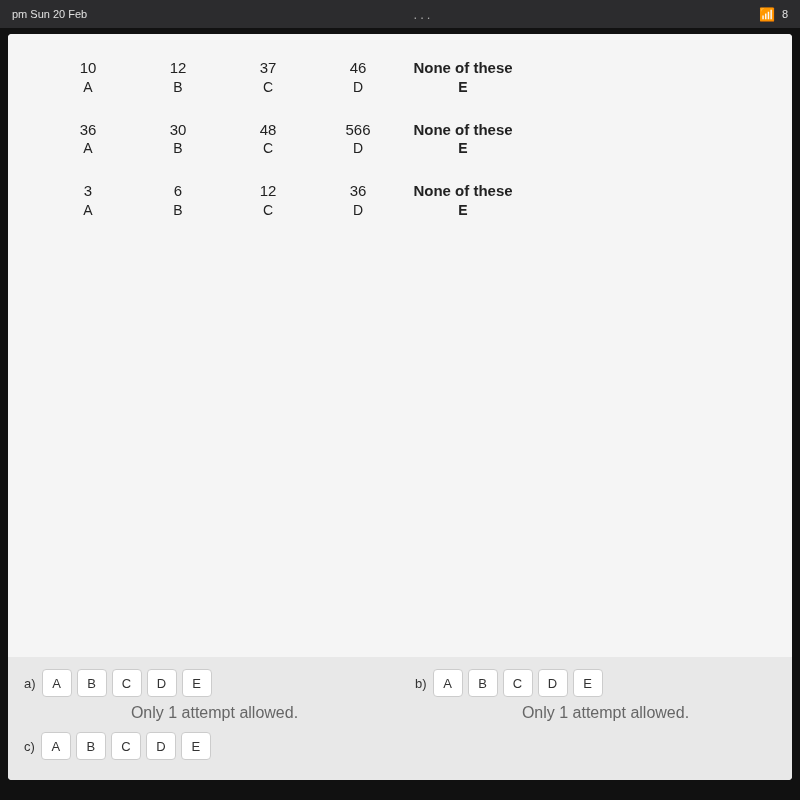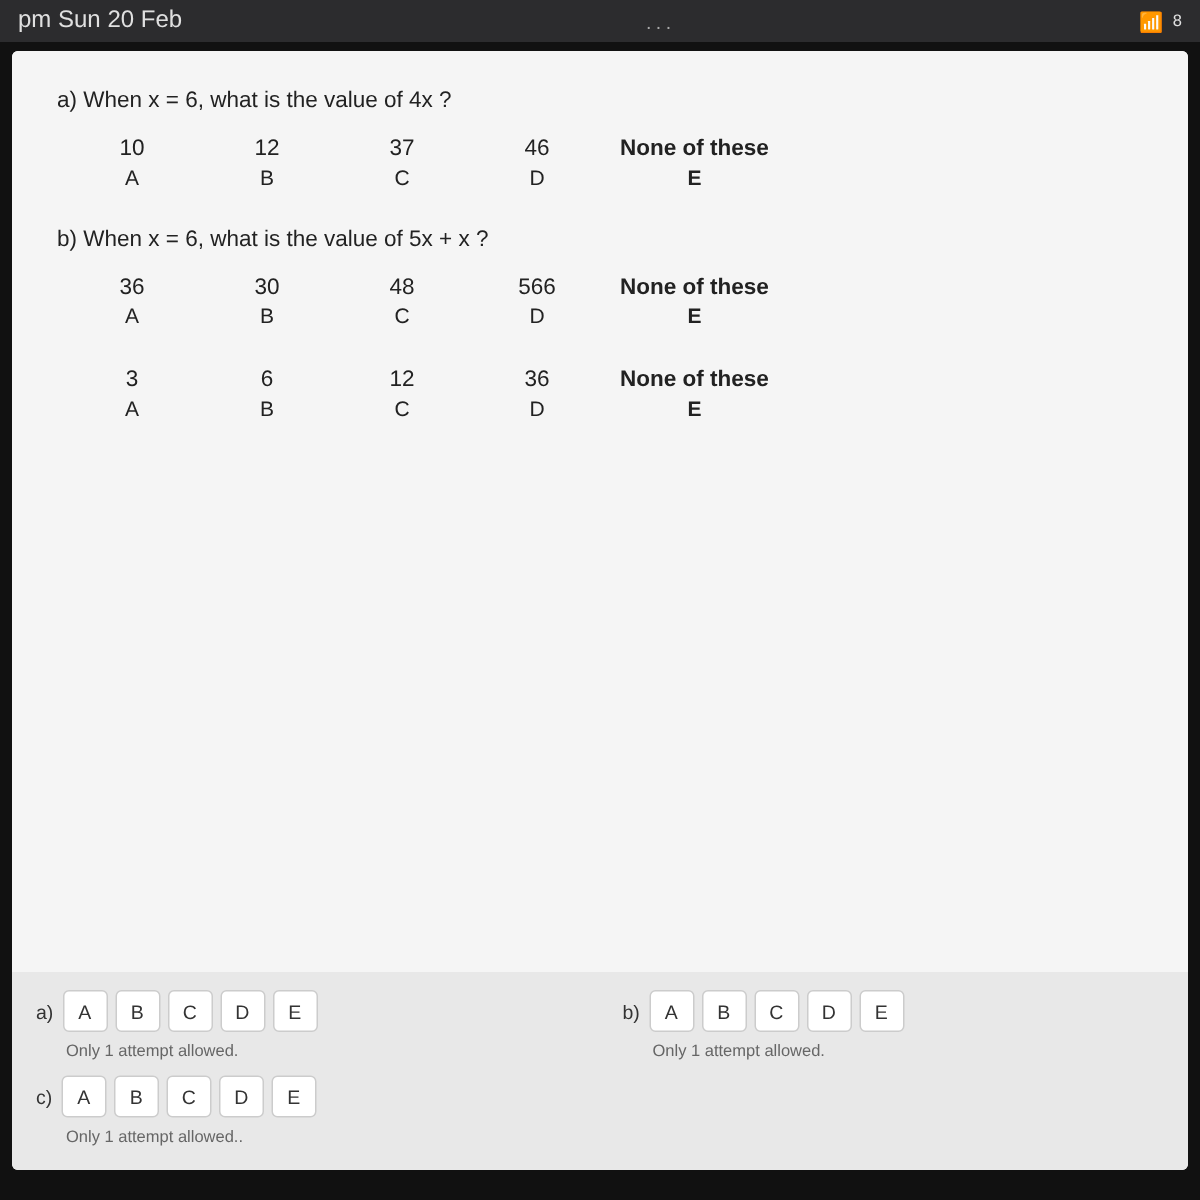--- a/index.html
+++ b/index.html
@@ -18,21 +18,21 @@
       background: #2c2c2e;
       height: 28px;
       display: flex;
       align-items: center;
       justify-content: space-between;
       padding: 0 12px;
       flex-shrink: 0;
     }
     .top-bar-left {
       color: #e0e0e0;
-      font-size: 16px;
+      font-size: 11px;
     }
     .top-bar-center {
       color: #aaa;
       font-size: 13px;
       letter-spacing: 3px;
     }
     .top-bar-right {
       display: flex;
       align-items: center;
       gap: 6px;
@@ -149,24 +149,25 @@
       border-radius: 4px;
       font-size: 13px;
       color: #333;
       cursor: pointer;
       display: flex;
       align-items: center;
       justify-content: center;
     }
 
     .attempt-text {
-      font-size: 11px;
+      font-size: 16px;
       color: #666;
       margin-top: 3px;
       padding-left: 20px;
+      text-align: center;
     }
 
     .answer-c-row {
       grid-column: 1;
     }
 
     sup {
       font-size: 9px;
       vertical-align: super;
     }
@@ -182,21 +183,20 @@
     <span class="battery-text">8</span>
   </div>
 </div>
 
 <div class="screen-bezel">
   <div class="content-area">
 
     <div class="quiz-content">
 
       <div class="question-block">
-        <div class="question-text">a) When x = 6, what is the value of 4x ?</div>
         <div class="options-row">
           <div class="option">
             <span class="option-value">10</span>
             <span class="option-letter">A</span>
           </div>
           <div class="option">
             <span class="option-value">12</span>
             <span class="option-letter">B</span>
           </div>
           <div class="option">
@@ -208,21 +208,20 @@
             <span class="option-letter">D</span>
           </div>
           <div class="option option-wide">
             <span class="option-value">None of these</span>
             <span class="option-letter">E</span>
           </div>
         </div>
       </div>
 
       <div class="question-block">
-        <div class="question-text">b) When x = 6, what is the value of 5x + x ?</div>
         <div class="options-row">
           <div class="option">
             <span class="option-value">36</span>
             <span class="option-letter">A</span>
           </div>
           <div class="option">
             <span class="option-value">30</span>
             <span class="option-letter">B</span>
           </div>
           <div class="option">
@@ -301,19 +300,18 @@
         <div class="answer-label-row">
           <span class="answer-part-label">c)</span>
           <div class="answer-buttons">
             <button class="answer-btn">A</button>
             <button class="answer-btn">B</button>
             <button class="answer-btn">C</button>
             <button class="answer-btn">D</button>
             <button class="answer-btn">E</button>
           </div>
         </div>
-        <div class="attempt-text">Only 1 attempt allowed..</div>
       </div>
 
     </div>
 
   </div>
 </div>
 
 </body></html>

